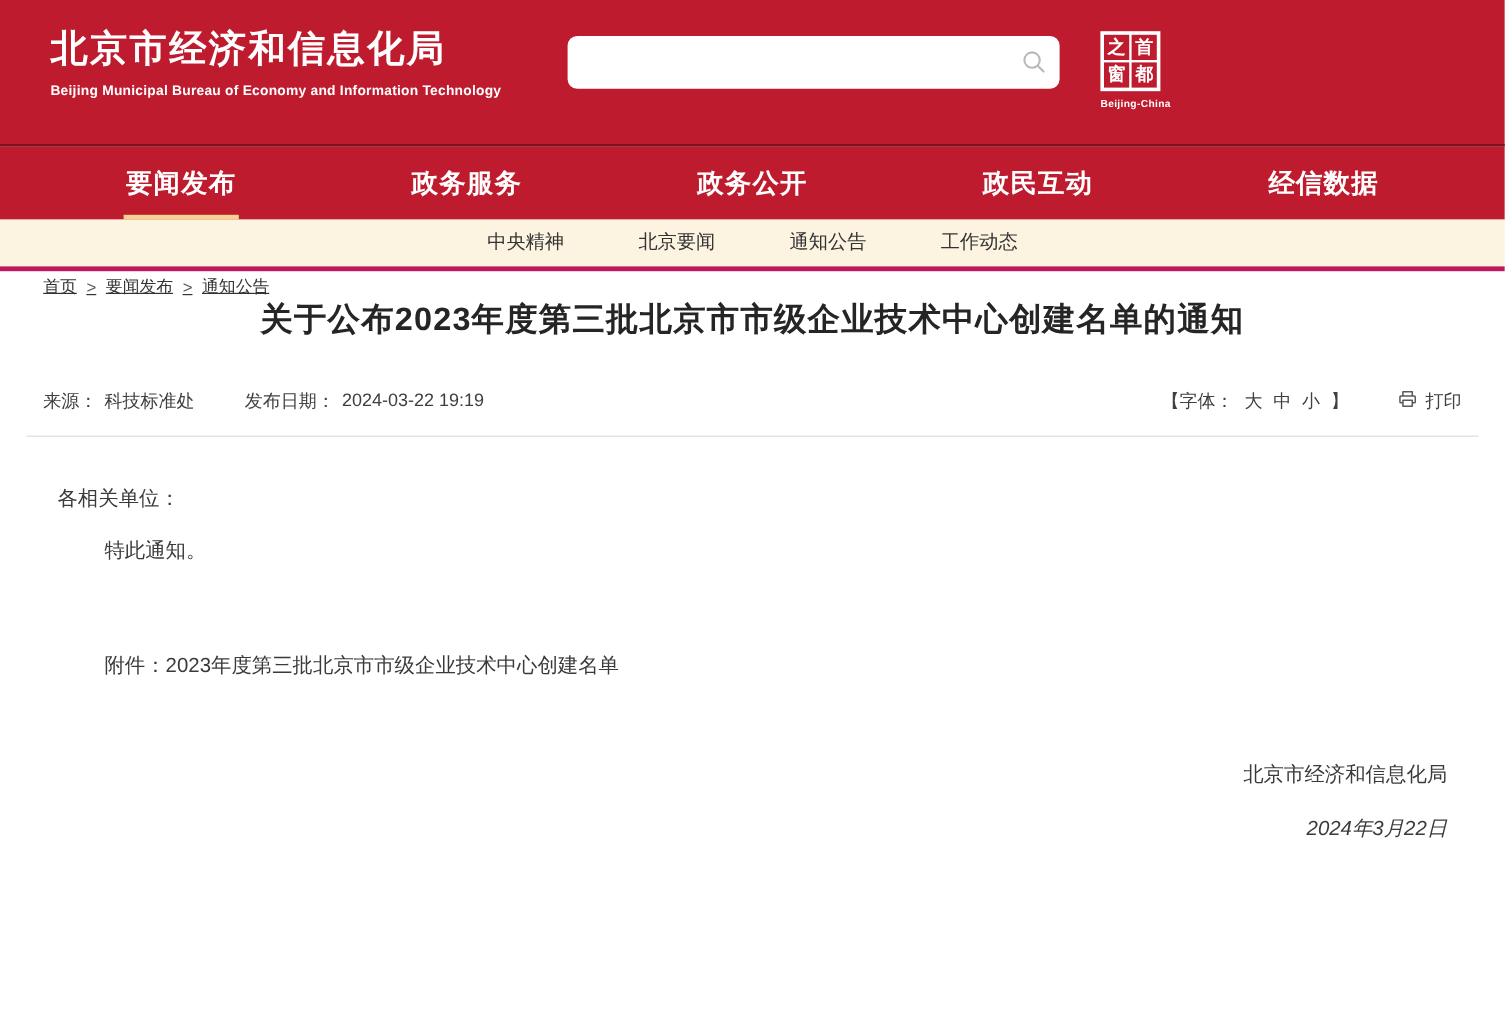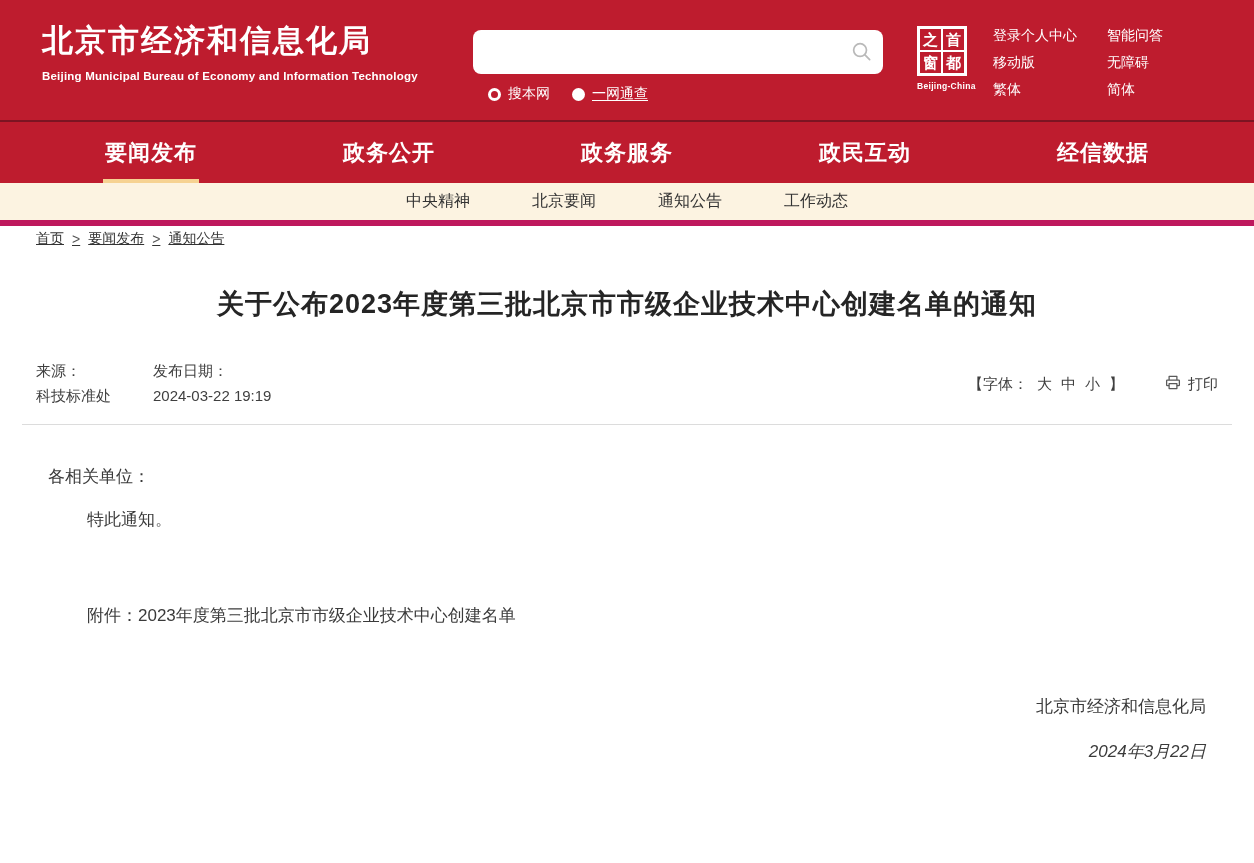--- a/index.html
+++ b/index.html
@@ -33,33 +33,33 @@
 
   .quick-links { position:absolute; left:993px; top:27px; display:grid; grid-template-columns:114px auto; row-gap:9px; }
   .quick-link { color:#fff; font-size:14px; cursor:pointer; white-space:nowrap; }
 
   
   .nav { width:100%; height:61px; background:#be1c2e; display:flex; padding:0 32px; }
   .nav-item { flex:1; position:relative; display:flex; align-items:center; justify-content:center; color:#fff; font-size:22px; font-weight:600; letter-spacing:1px; cursor:pointer; }
   .nav-item.active::after { content:""; position:absolute; bottom:0; left:50%; transform:translateX(-50%); width:96px; height:4px; background:#f6d292; }
 
   
-  .subnav { width:100%; height:43px; background:#fcf3e1; border-bottom:6px solid #be185d; display:flex; align-items:center; justify-content:center; gap:62px; }
+  .subnav { width:100%; height:43px; background:#fcf3e1; border-bottom:4px solid #be185d; display:flex; align-items:center; justify-content:center; gap:62px; }
   .subnav-item { font-size:16px; color:#333; cursor:pointer; }
 
   
   .breadcrumb { padding:4px 0 0 36px; font-size:14px; color:#333; display:flex; gap:8px; align-items:center;text-decoration:underline; }
   .crumb { cursor:pointer; }
   .crumb-sep { color:#555; }
 
-  .article-title { margin-top:38px; text-align:center; font-size:27px; font-weight:700; color:#252525; letter-spacing:1px; }
+  .article-title { text-align:center; font-size:27px; font-weight:700; color:#252525; letter-spacing:1px; }
 
   .meta-row { margin:40px 36px 0 36px; display:flex; justify-content:space-between; align-items:center; font-size:15px; color:#3f3f3f; }
   .meta-left { display:flex; gap:42px; }
-  .meta-item { display:flex; gap:6px;flex-direction:column; }
+  .meta-item { display:flex; gap:6px; }
   .meta-right { display:flex; gap:40px; align-items:center; }
   .font-size-ctrl { display:flex; gap:9px; align-items:center; color:#3f3f3f; }
   .font-size-btn { cursor:pointer; }
   .print-btn { display:flex; align-items:center; gap:6px; cursor:pointer; color:#3f3f3f; background:none; border:none; font-size:15px; font-family:inherit; }
 
   .meta-divider { margin:18px 22px 0 22px; border:none; border-top:1px solid #dcdcdc; }
 
   .article-body { padding:0 36px; font-size:17px; color:#3a3a3a; line-height:2.55; }
   .salutation { margin-top:30px; text-indent:0.7em; }
   .para { text-indent:3em; }
@@ -84,61 +84,43 @@
       <input class="search-input" type="text" placeholder="" style="">
       <button class="search-btn">
         <span>
           <svg width="23" height="23" viewBox="0 0 24 24" fill="none" stroke="#b9b9b9" stroke-width="1.8" stroke-linecap="round">
             <circle cx="10.5" cy="10.5" r="6.7"></circle>
             <line x1="15.6" y1="15.6" x2="20.5" y2="20.5"></line>
           </svg>
         </span>
       </button>
     </div>
-    <div class="search-scopes">
-      <div class="scope">
-        <span class="radio ring"></span>
-        <span class="scope-label">搜本网</span>
-      </div>
-      <div class="scope underlined">
-        <span class="radio dot"></span>
-        <span class="scope-label">一网通查</span>
-      </div>
-    </div>
   </div>
 
   <div class="cw-logo">
     <div class="cw-box">
       <span class="cw-cell">之</span>
       <span class="cw-cell">首</span>
       <span class="cw-cell">窗</span>
       <span class="cw-cell">都</span>
     </div>
     <div class="cw-caption">Beijing-China</div>
   </div>
 
-  <div class="quick-links">
-    <span class="quick-link">登录个人中心</span>
-    <span class="quick-link">智能问答</span>
-    <span class="quick-link">移动版</span>
-    <span class="quick-link">无障碍</span>
-    <span class="quick-link">繁体</span>
-    <span class="quick-link">简体</span>
-  </div>
 </div>
 
 <div class="nav">
   <div class="nav-item active">
       <span>要闻发布</span>
     </div>
   <div class="nav-item">
-      <span>政务公开</span>
+      <span>政务服务</span>
     </div>
   <div class="nav-item">
-      <span>政务服务</span>
+      <span>政务公开</span>
     </div>
   <div class="nav-item">
       <span>政民互动</span>
     </div>
   <div class="nav-item">
       <span>经信数据</span>
     </div>
 </div>
 
 <div class="subnav">

